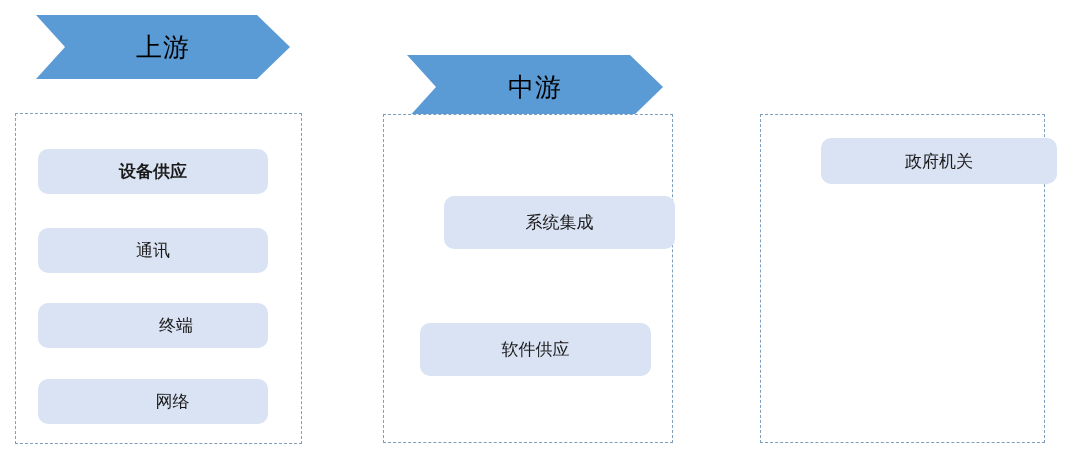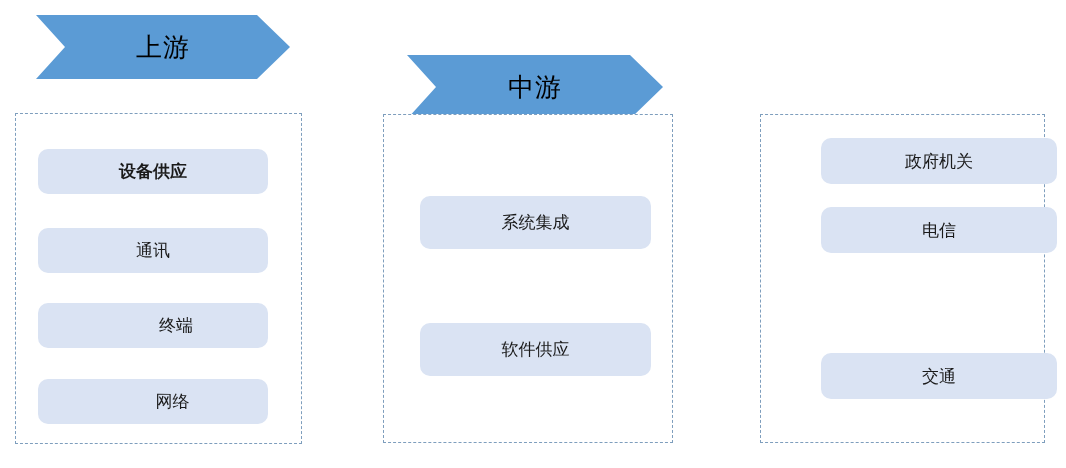--- a/index.html
+++ b/index.html
@@ -61,21 +61,21 @@
 
   
   .panel-upstream .item { left: 22px; width: 230px; height: 45px; }
   .item-u0 { top: 35px; }
   .item-u1 { top: 114px; }
   .item-u2 { top: 189px; padding-left: 46px; }
   .item-u3 { top: 265px; padding-left: 39px; }
 
   
   .panel-midstream .item { left: 36px; width: 231px; height: 53px; }
-  .item-m0 { top: 81px; }
+  .item-m0 { top: 81px; margin-left: 24px; }
   .item-m1 { top: 188px; margin-top: 20px; }
 
   
   .panel-downstream .item { left: 32px; width: 236px; height: 46px; margin-left: 28px; }
   .item-d0 { top: 23px; }
   .item-d1 { top: 92px; }
   .item-d2 { top: 168px; }
   .item-d3 { top: 238px; }
 </style>
 </head>
@@ -110,21 +110,15 @@
     </div>
     <div class="item item-m1">
       <span>软件供应</span>
     </div>
   </div>
 
   <div class="panel panel-downstream">
     <div class="item item-d0">
       <span>政府机关</span>
     </div>
-    <div class="item item-d1">
-      <span>电信</span>
-    </div>
-    <div class="item item-d3">
-      <span>交通</span>
-    </div>
   </div>
 
 </div>
 
 </body></html>

